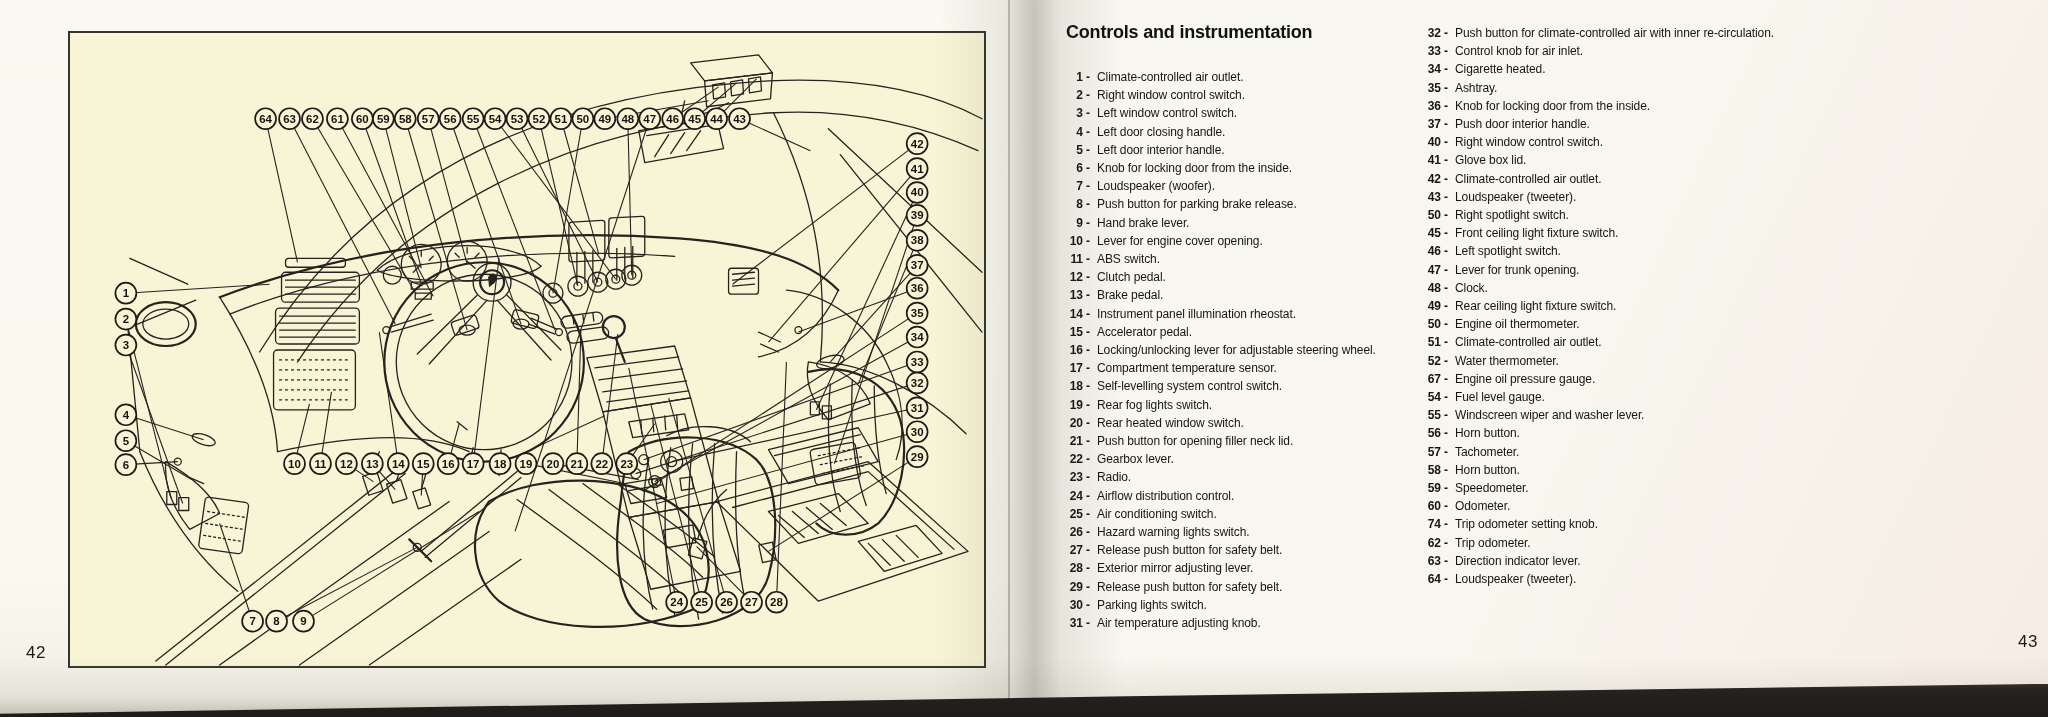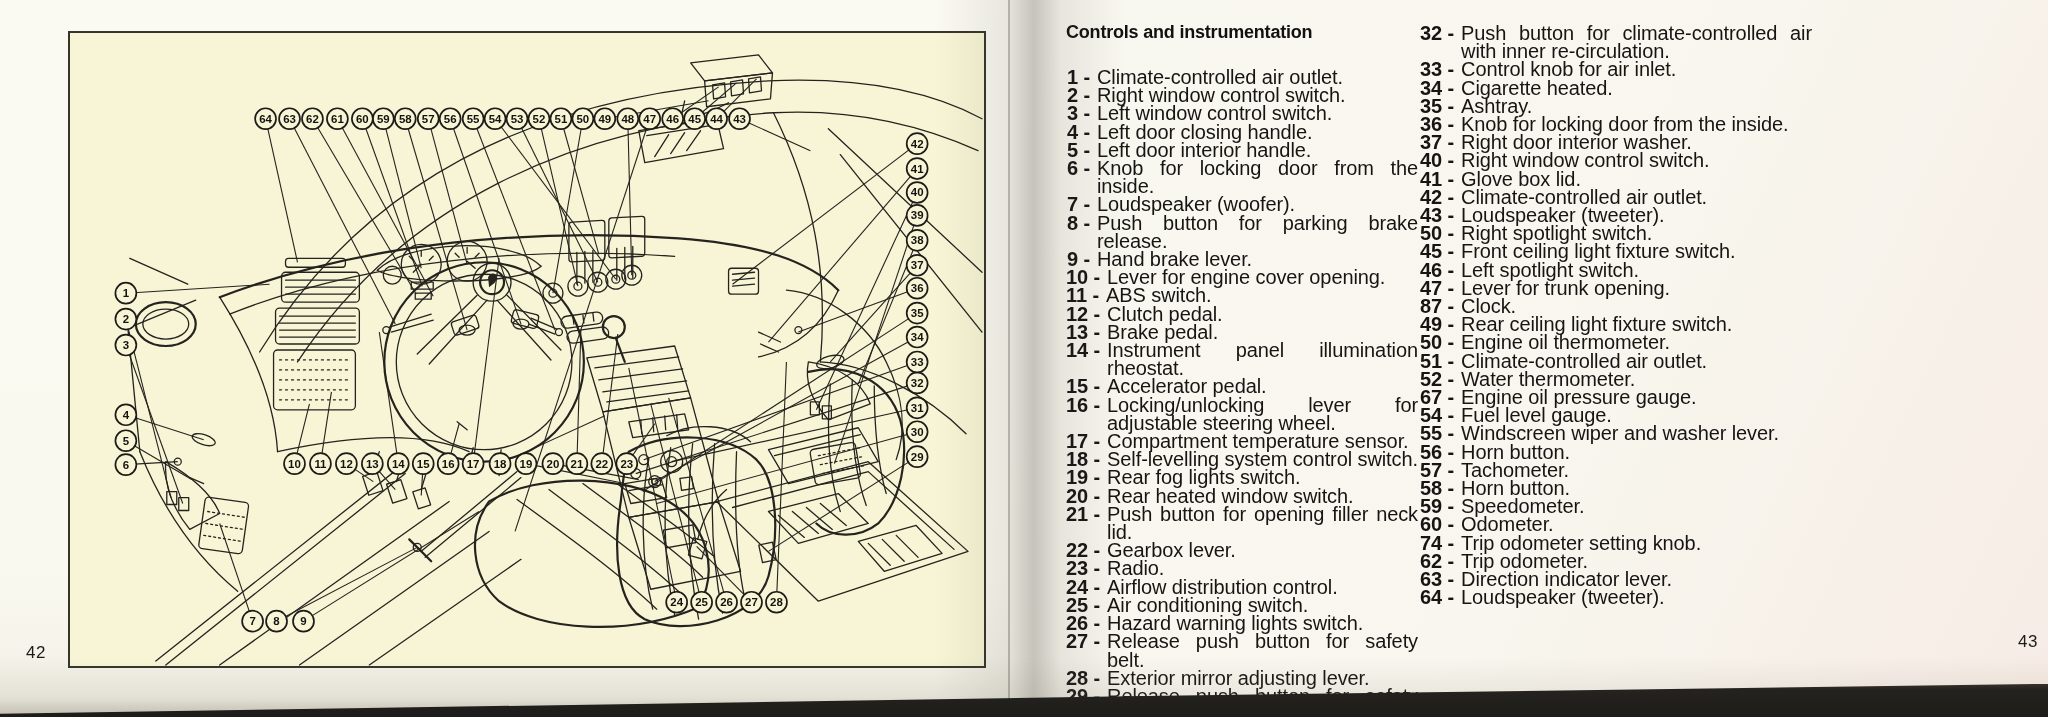--- a/index.html
+++ b/index.html
@@ -42,21 +42,21 @@
   }
   .illust-box svg{display:block;width:100%;height:100%;}
   .pagenum{font-size:17px;color:#1c1b19;letter-spacing:0.5px;}
   .pagenum-left{position:absolute;left:26px;top:643px;}
   .pagenum-right{position:absolute;right:10px;top:632px;}
   
   .page-title{
     position:absolute;left:56px;top:22px;margin:0;
     font-size:18px;font-weight:bold;letter-spacing:-0.2px;color:#111;
   }
-  .legend{position:absolute;font-size:20px;line-height:18.2px;letter-spacing:-0.1px;color:#161514;}
+  .legend{position:absolute;font-size:12px;line-height:18.2px;letter-spacing:-0.1px;color:#161514;}
   .legend-col1{left:56px;top:68px;width:352px;}
   .legend-col2{left:410px;top:24px;width:392px;}
   .item{display:flex;align-items:flex-start;}
   .it-num{flex:0 0 24px;text-align:right;font-weight:bold;white-space:nowrap;}
   .legend-col2 .it-num{flex:0 0 28px;}
   .it-text{flex:1;margin-left:7px;text-align:justify;hyphens:none;}
   
   .art{stroke:#24231e;fill:none;stroke-width:1.3;stroke-linecap:round;stroke-linejoin:round;}
   .art-thick{stroke:#24231e;fill:none;stroke-width:2.2;stroke-linecap:round;}
   .art-fill{fill:#24231e;stroke:none;}
@@ -738,21 +738,21 @@
       <div class="item">
         <span class="it-num">35 -</span>
         <span class="it-text">Ashtray.</span>
       </div>
       <div class="item">
         <span class="it-num">36 -</span>
         <span class="it-text">Knob for locking door from the inside.</span>
       </div>
       <div class="item">
         <span class="it-num">37 -</span>
-        <span class="it-text">Right door interior washer.</span>
+        <span class="it-text">Push door interior handle.</span>
       </div>
       <div class="item">
         <span class="it-num">40 -</span>
         <span class="it-text">Right window control switch.</span>
       </div>
       <div class="item">
         <span class="it-num">41 -</span>
         <span class="it-text">Glove box lid.</span>
       </div>
       <div class="item">
@@ -773,21 +773,21 @@
       </div>
       <div class="item">
         <span class="it-num">46 -</span>
         <span class="it-text">Left spotlight switch.</span>
       </div>
       <div class="item">
         <span class="it-num">47 -</span>
         <span class="it-text">Lever for trunk opening.</span>
       </div>
       <div class="item">
-        <span class="it-num">87 -</span>
+        <span class="it-num">48 -</span>
         <span class="it-text">Clock.</span>
       </div>
       <div class="item">
         <span class="it-num">49 -</span>
         <span class="it-text">Rear ceiling light fixture switch.</span>
       </div>
       <div class="item">
         <span class="it-num">50 -</span>
         <span class="it-text">Engine oil thermometer.</span>
       </div>

